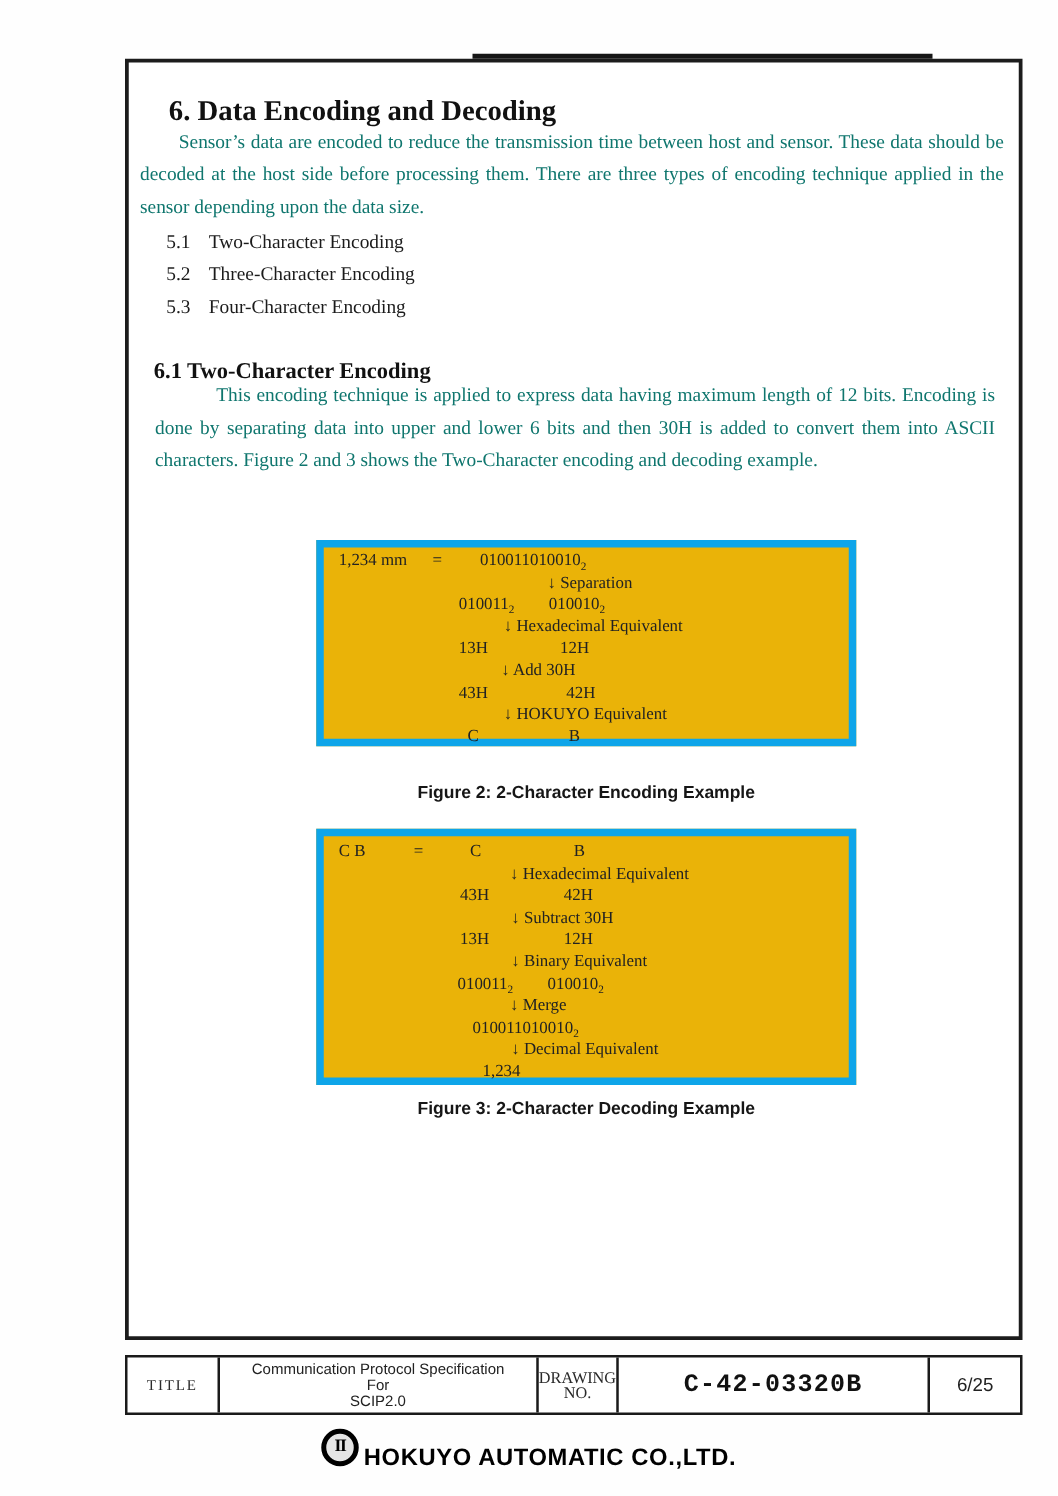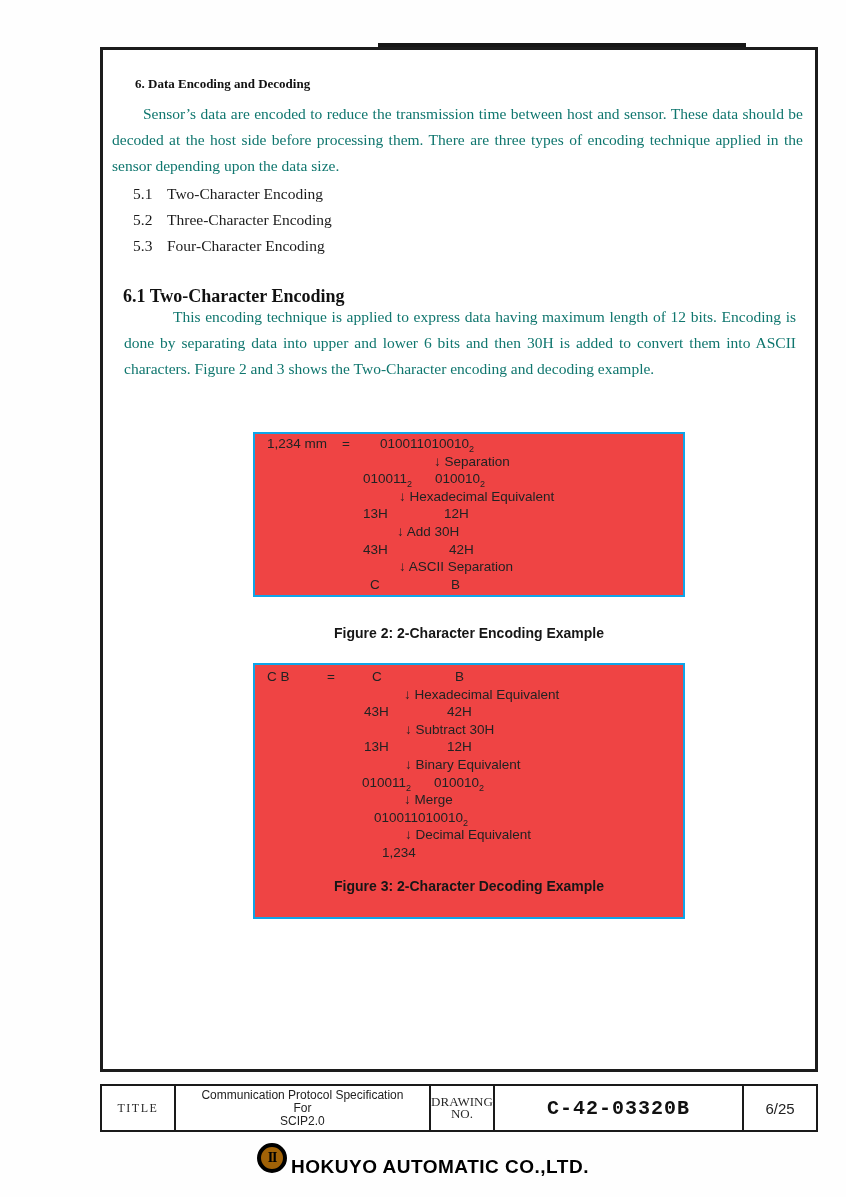--- a/index.html
+++ b/index.html
@@ -5,42 +5,42 @@
   html,body{margin:0;padding:0;background:#ffffff;}
   .page{position:relative;width:846px;height:1197px;background:#fefefe;overflow:hidden;
         font-family:"Liberation Serif","DejaVu Serif",serif;color:#1b1b1b;}
 
   
   .frame{position:absolute;left:100px;top:47px;width:718px;height:1025px;
          border:3px solid #1c1c1c;box-sizing:border-box;background:#fff;}
   .scan-bar{position:absolute;left:378px;top:43px;width:368px;height:6px;background:#161616;}
 
   
-  .h-main{position:absolute;left:135px;top:76px;font-size:13px;font-weight:bold;color:#111;}
+  .h-main{position:absolute;left:135px;top:76px;font-size:23px;font-weight:bold;color:#111;}
   .h-sub{position:absolute;left:123px;top:286px;font-size:18px;font-weight:bold;color:#111;}
 
   
   .para{position:absolute;font-size:15.5px;line-height:26px;color:#0f766e;}
   .para-intro{left:112px;top:101px;width:691px;}
   .para-sub{left:124px;top:304px;width:672px;}
   .pline{white-space:normal;}
   .just{text-align:justify;text-align-last:justify;}
   .ind31{padding-left:31px;}
   .ind49{padding-left:49px;}
 
   
   .enc-list{position:absolute;left:133px;top:181px;font-size:15.5px;line-height:26px;}
   .enc-item .num{display:inline-block;min-width:26px;margin-right:8px;}
 
   
-  .figbox{position:absolute;left:253px;width:432px;border:2px solid #0ea5e9;
-          box-sizing:border-box;background:#ef4444;
-          font-family:Liberation Sans, sans-serif;font-size:13.5px;color:#222;}
+  .figbox{position:absolute;left:253px;width:432px;border:6px solid #0ea5e9;
+          box-sizing:border-box;background:#eab308;
+          font-family:Liberation Serif, serif;font-size:13.5px;color:#222;}
   .figbox-2{top:432px;height:165px;padding-top:2px;}
-  .figbox-3{top:663px;height:256px;padding-top:4px;}
+  .figbox-3{top:663px;height:205px;padding-top:4px;}
   .fig-line{position:relative;height:17.6px;}
   .fig-seg{position:absolute;top:0;white-space:pre;}
   .fig-seg sub{font-size:9px;}
 
   .fig-caption{position:absolute;left:253px;width:432px;text-align:center;
                font-family:"Liberation Sans","DejaVu Sans",sans-serif;
                font-size:14px;font-weight:bold;color:#161616;}
   .cap-2{top:625px;}
   .cap-3{top:878px;}
 
@@ -56,21 +56,21 @@
   .c-drawing{width:64px;font-size:13px;line-height:12.5px;color:#2a2a2a;}
   .c-number{width:250px;font-family:Liberation Mono, monospace;
             font-size:20px;font-weight:bold;letter-spacing:1px;color:#111;}
   .c-page{width:74px;font-family:"Liberation Sans","DejaVu Sans",sans-serif;
           font-size:15px;color:#222;}
 
   
   .logo-row{position:absolute;left:0;top:1142px;width:846px;height:34px;
             display:flex;align-items:flex-end;justify-content:center;}
   .logo-circle{width:30px;height:30px;border:4px solid #000;border-radius:50%;
-               box-sizing:border-box;background:#a16207;display:flex;align-items:center;
+               box-sizing:border-box;background:#e5e5e5;display:flex;align-items:center;
                justify-content:center;margin:0 4px 3px 0;}
   .logo-glyph{font-family:"Liberation Serif","DejaVu Serif",serif;font-weight:bold;
               font-size:14px;line-height:1;letter-spacing:-1px;color:#000;}
   .logo-text{font-family:"Liberation Sans","DejaVu Sans",sans-serif;font-weight:bold;
              font-size:19px;line-height:19px;letter-spacing:0.5px;color:#000;white-space:nowrap;}
 </style>
 </head>
 <body>
 
 <div class="page">
@@ -127,21 +127,21 @@
         <span class="fig-seg" style="left: 189px;">12H</span>
       </div>
       <div class="fig-line">
         <span class="fig-seg" style="left: 142px;">↓ Add 30H</span>
       </div>
       <div class="fig-line">
         <span class="fig-seg" style="left: 108px;">43H</span>
         <span class="fig-seg" style="left: 194px;">42H</span>
       </div>
       <div class="fig-line">
-        <span class="fig-seg" style="left: 144px;">↓ ASCII Separation</span>
+        <span class="fig-seg" style="left: 144px;">↓ HOKUYO Equivalent</span>
       </div>
       <div class="fig-line">
         <span class="fig-seg" style="left: 115px;">C</span>
         <span class="fig-seg" style="left: 196px;">B</span>
       </div>
     </div>
   <div class="fig-caption cap-2">Figure 2: 2-Character Encoding Example</div>
 
   <div class="figbox figbox-3">
       <div class="fig-line">

